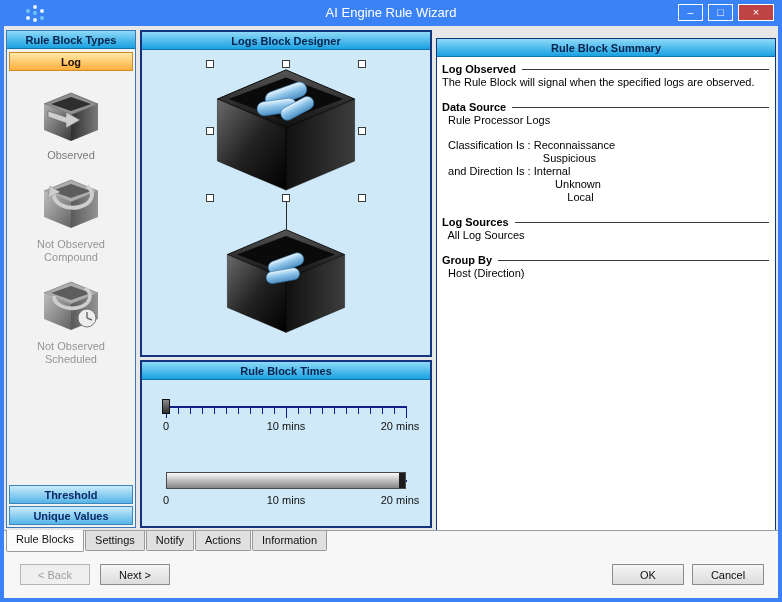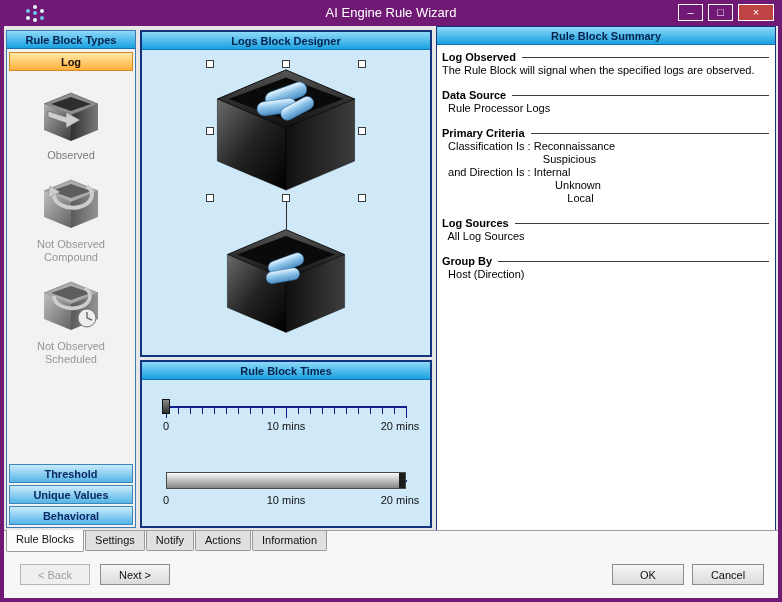--- a/index.html
+++ b/index.html
@@ -1,19 +1,19 @@
 <!DOCTYPE html>
 <html><head>
 <meta charset="utf-8">
 <style>
   * { box-sizing: border-box; margin: 0; padding: 0; }
   html,body { width:782px; height:602px; }
   body { font-family:"Liberation Sans", sans-serif; background:#555; }
 
-  .window { position:relative; width:782px; height:602px; background:#701a75; overflow:hidden; }
+  .window { position:relative; width:782px; height:602px; background:#3b82f6; overflow:hidden; }
 
   
   .titlebar { position:absolute; left:0; top:0; right:0; height:26px; }
   .win-title { position:absolute; left:0; right:0; top:5px; text-align:center; color:#ffffff; font-size:13px; }
   .app-icon { position:absolute; left:26px; top:5px; width:18px; height:16px; }
   .app-icon i { position:absolute; width:4px; height:4px; border-radius:50%; background:#e8f4fb; }
   .app-icon i.b { background:#6fc7f0; }
   .win-controls { position:absolute; right:8px; top:4px; display:flex; gap:5px; }
   .winbtn { width:25px; height:17px; border:1px solid #ffffff; color:#ffffff; font-size:11px;
             line-height:14px; text-align:center; background:transparent; cursor:default; }
@@ -60,21 +60,21 @@
            background-image:repeating-linear-gradient(90deg,#121c8c 0,#121c8c 1px,transparent 1px,transparent 120px); }
   .ruler-label { position:absolute; font-size:11px; color:#101010; text-align:center; width:80px; }
   .ruler-label.zero { width:20px; }
   .slider-handle { position:absolute; left:20px; top:19px; width:8px; height:15px;
                    background:linear-gradient(#8a8a8a,#2e2e2e); border:1px solid #101010; cursor:pointer; }
   .range-bar { position:absolute; left:24px; top:92px; width:240px; height:17px;
                background:linear-gradient(#fbfbfb,#848484); border:1px solid #4a4a4a; cursor:pointer; }
   .range-bar-handle { position:absolute; right:0; top:0; width:6px; height:15px; background:#1c1c1c; }
 
   
-  .summary-panel { position:absolute; left:432px; top:0; width:340px; height:510px;
+  .summary-panel { position:absolute; left:432px; top:12px; width:340px; height:510px;
                    border:1px solid #13337d; background:#ffffff; }
   .summary-body { position:absolute; left:0; right:0; top:18px; bottom:0; padding:6px 4px 0 5px; overflow:hidden; }
   .sum-sec { margin-bottom:12px; }
   .sum-head { display:flex; align-items:center; font-size:11px; font-weight:bold; color:#000; line-height:13px; }
   .sum-rule { flex:1; height:1px; background:#3a3a3a; margin-left:6px; margin-right:2px; }
   .sum-line { font-size:11px; color:#000; line-height:13px; white-space:pre; }
 
   
   .bottom-strip { position:absolute; left:0; top:504px; width:774px; height:68px;
                   background:#f7f7f7; border-top:1px solid #9aa0a6; }
@@ -185,21 +185,20 @@
             <line x1="47" y1="40" x2="47" y2="34" stroke="#444" stroke-width="1.4"></line>
             <line x1="47" y1="40" x2="52" y2="42" stroke="#444" stroke-width="1.4"></line>
           </svg>
           <div class="type-label">Not Observed Scheduled</div>
         </div>
       </div>
 
       <div class="bottom-btns">
         <div class="blue-btn">Threshold</div>
         <div class="blue-btn">Unique Values</div>
-        <div class="blue-btn">Behavioral</div>
       </div>
     </div>
 
     <div class="designer-panel">
       <div class="panel-header">Logs Block Designer</div>
       <div class="designer-area">
 
         <div class="handles-frame">
           <div class="handle" style="left:0;top:0"></div>
           <div class="handle" style="left:50%;top:0"></div>
@@ -271,24 +270,20 @@
             <div class="sum-line">The Rule Block will signal when the specified logs are observed.</div>
           </div>
           <div class="sum-sec">
             <div class="sum-head">
               <span>Data Source</span>
               <span class="sum-rule"></span>
             </div>
             <div class="sum-line">  Rule Processor Logs</div>
           </div>
           <div class="sum-sec">
-            <div class="sum-head">
-              <span>Primary Criteria</span>
-              <span class="sum-rule"></span>
-            </div>
             <div class="sum-line">  Classification Is : Reconnaissance</div>
             <div class="sum-line">                                 Suspicious</div>
             <div class="sum-line">  and Direction Is : Internal</div>
             <div class="sum-line">                                     Unknown</div>
             <div class="sum-line">                                         Local</div>
           </div>
           <div class="sum-sec">
             <div class="sum-head">
               <span>Log Sources</span>
               <span class="sum-rule"></span>

